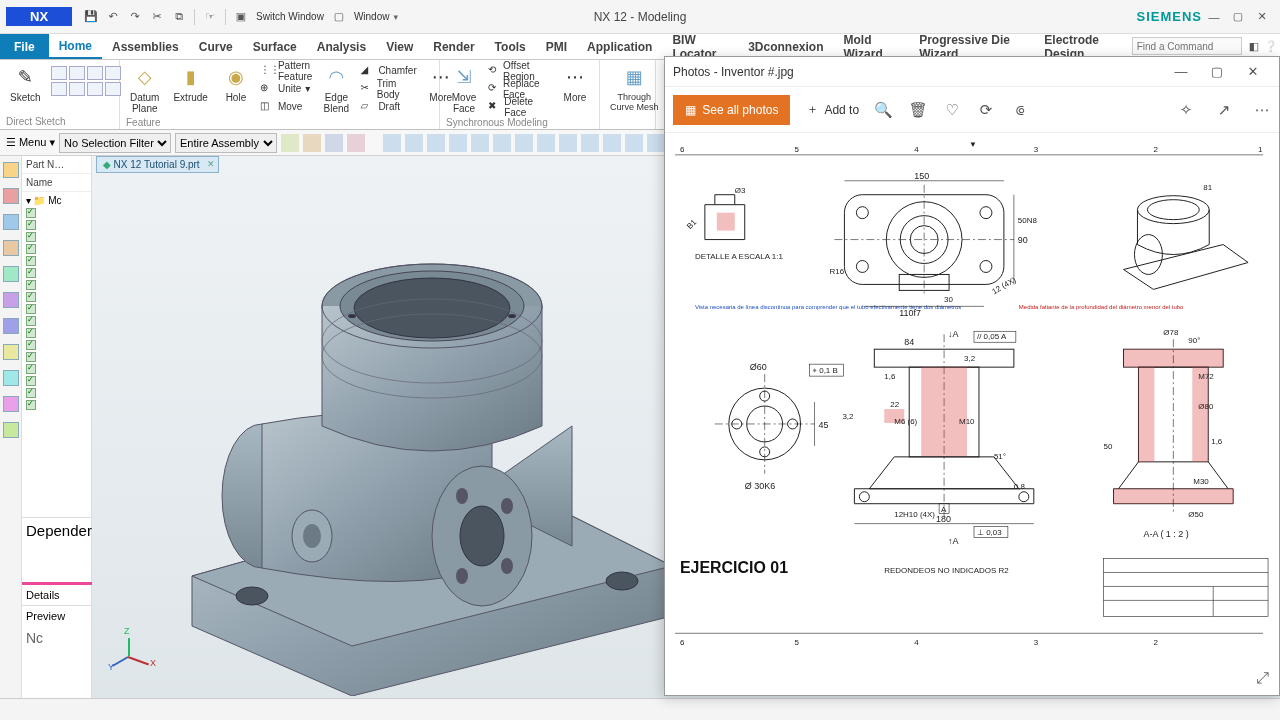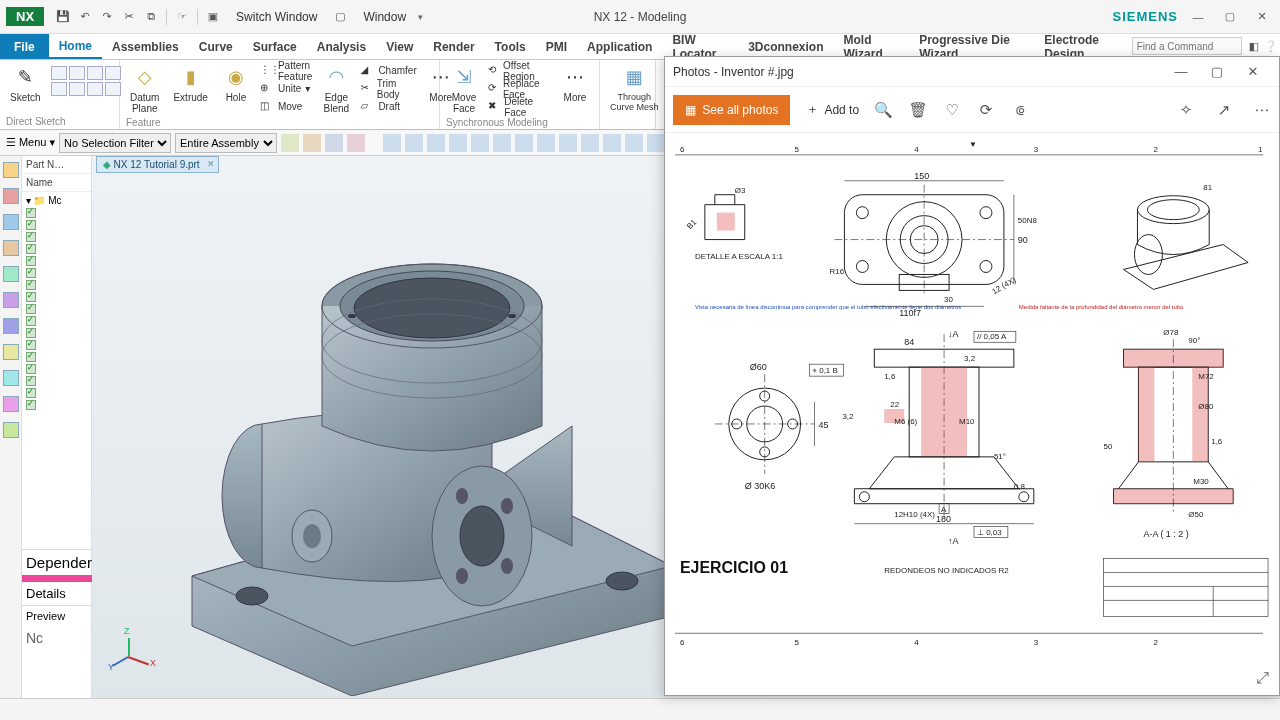--- a/index.html
+++ b/index.html
@@ -1,24 +1,24 @@
 <!DOCTYPE html>
 <html><head>
 <meta charset="utf-8">
 <style>
 * { margin: 0; padding: 0; box-sizing: border-box; font-family: "Segoe UI", Arial, sans-serif; }
 body { width: 1280px; height: 720px; overflow: hidden; background: #fff; position: relative; }
 
 
 .titlebar { height: 34px; background: #f5f5f5; border-bottom: 1px solid #ddd; display: flex; align-items: center; padding: 0 6px; position: relative; }
-.nx-logo { background: #15803d; color: #fff; font-weight: bold; font-size: 13px; padding: 2px 10px; margin-right: 8px; }
+.nx-logo { background: #1d4ed8; color: #fff; font-weight: bold; font-size: 13px; padding: 2px 24px; margin-right: 8px; }
 .qat-icon { width: 16px; height: 16px; margin: 0 3px; display: inline-flex; align-items: center; justify-content: center; font-size: 11px; color: #555; }
 .qat-sep { width: 1px; height: 16px; background: #ccc; margin: 0 4px; }
 .title-center { position: absolute; left: 50%; transform: translateX(-50%); font-size: 12px; color: #444; }
-.title-right { margin-left: auto; display: flex; align-items: center; gap: 8px; }
+.title-right { margin-left: auto; display: flex; align-items: center; }
 .siemens { color: #009999; font-weight: bold; font-size: 13px; letter-spacing: 1px; }
 .win-btn { width: 24px; height: 20px; display: flex; align-items: center; justify-content: center; font-size: 11px; color: #555; }
 
 
 .ribbon-tabs { height: 26px; display: flex; align-items: stretch; border-bottom: 1px solid #c8c8c8; background: #fff; }
 .tab { padding: 0 10px; font-size: 12px; display: flex; align-items: center; color: #444; cursor: default; font-weight: bold; }
 .tab.file { background: #0e7db8; color: #fff; padding: 0 14px; }
 .tab.active { color: #0e7db8; font-weight: 600; border-bottom: 2px solid #0e7db8; }
 .find-cmd { margin-left: auto; width: 110px; height: 18px; border: 1px solid #ccc; font-size: 10px; padding: 0 4px; color: #999; background: #fafafa; margin-right: 4px; margin-top: 3px; }
 
@@ -72,21 +72,21 @@
 .addto { font-size: 12px; color: #333; display: flex; align-items: center; gap: 6px; }
 .pt-ico { width: 18px; height: 18px; color: #555; font-size: 15px; display: flex; align-items: center; justify-content: center; }
 .pt-right { margin-left: auto; display: flex; gap: 20px; }
 .photos-body { flex: 1; position: relative; overflow: hidden; background: #fff; }
 .drawing { width: 100%; height: 100%; }
 .photos-expand { position: absolute; right: 10px; bottom: 8px; font-size: 16px; color: #666; }
 
 
 .statusbar { height: 22px; background: #f4f4f4; border-top: 1px solid #ccc; display: flex; align-items: center; padding: 0 6px; font-size: 10px; color: #666; }
 
-.switch-label { font-size: 12px; color: #333; margin: 0 12px; }
+.switch-label { font-size: 10px; color: #333; margin: 0 4px; }
 svg { pointer-events: none; }
 </style>
 </head>
 <body>
 
 <div class="titlebar">
   <span class="nx-logo">NX</span>
   <span class="qat-icon">💾</span>
   <span class="qat-icon">↶</span>
   <span class="qat-icon">↷</span>
@@ -337,21 +337,21 @@
         </div>
       <div class="treeitem">
           <span class="chk"></span>
         </div>
       <div class="treeitem">
           <span class="chk"></span>
         </div>
     </div>
     <div style="position:absolute;left:22px;bottom:60px;width:70px;">
       <div style="padding:4px;border-top:1px solid #ddd;font-size:15px;">Depender</div>
-      <div style="padding:4px;border-top:7px solid #ec4899;font-size:13px;">Details</div>
+      <div style="padding:4px;border-top:3px solid #ec4899;font-size:11px;margin-top:39px;">Details</div>
       <div style="padding:4px;border-top:1px solid #ddd;font-size:11px;">Preview</div>
       <div style="padding:4px 4px 14px;font-size:14px;color:#666;">Nc</div>
     </div>
   </div>
 
   <div class="canvas">
     <div class="doc-tab">
       <span style="color:#3a7;">◆</span>
       <span>NX 12 Tutorial 9.prt</span>
       <span class="x">✕</span>

